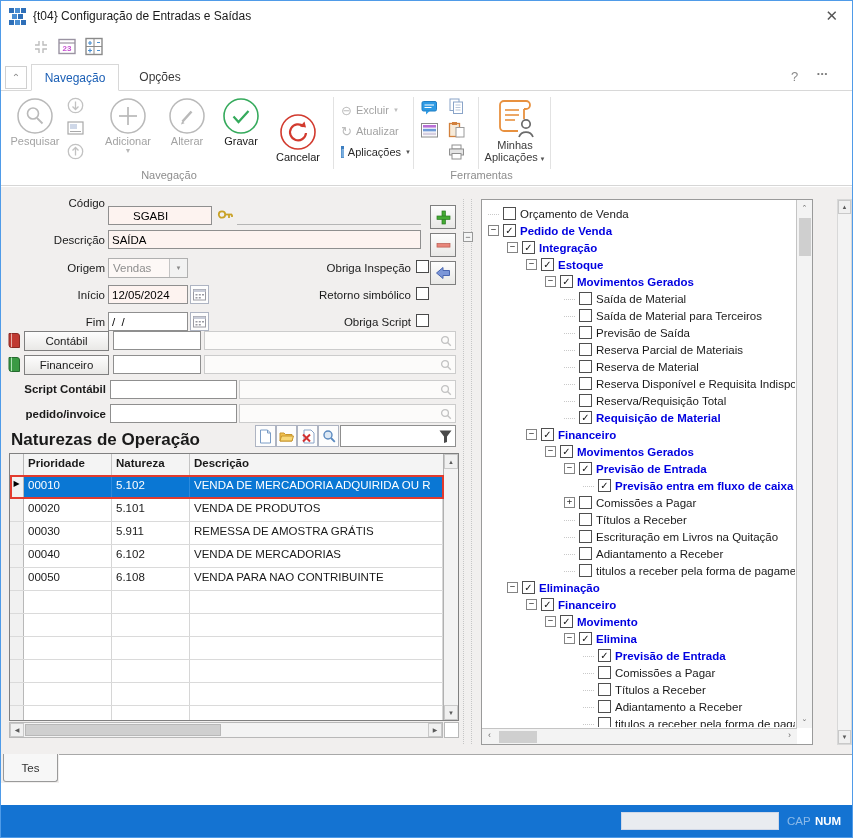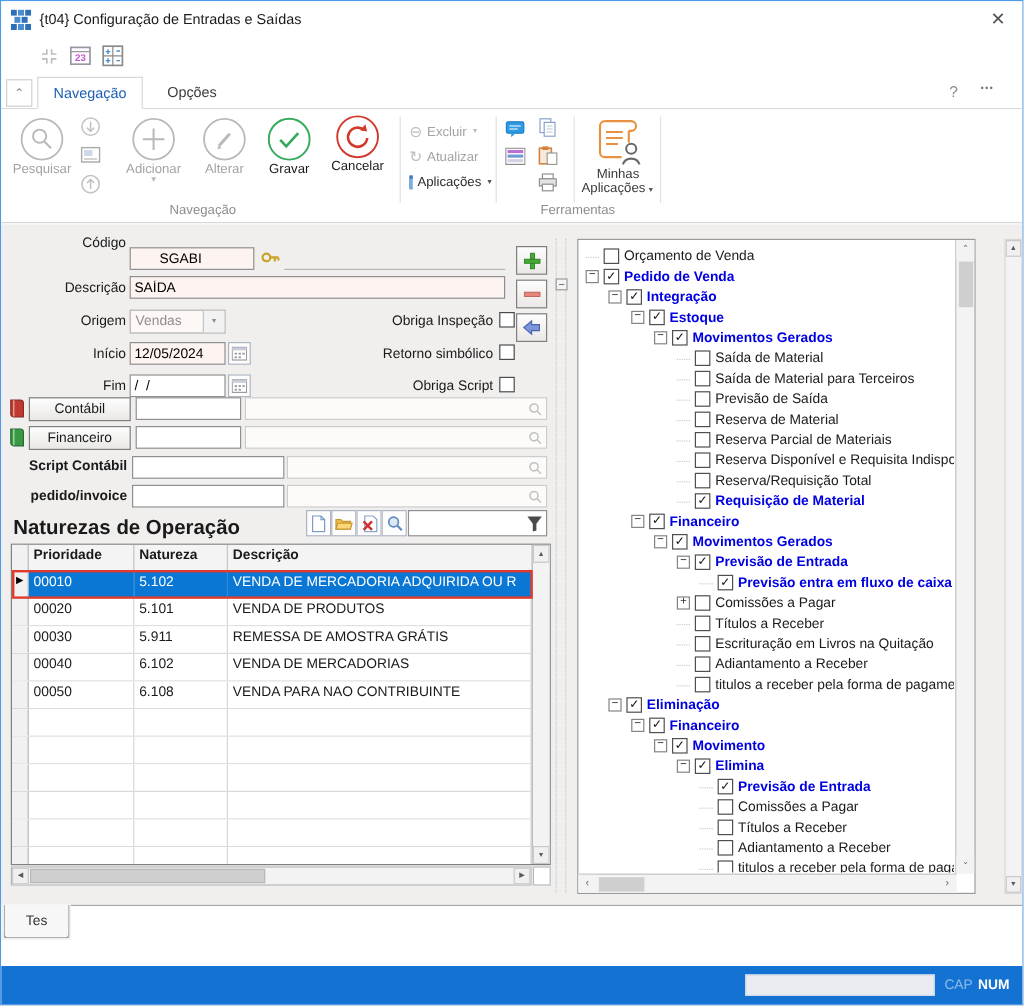--- a/index.html
+++ b/index.html
@@ -141,21 +141,21 @@
     </div>
 
     <div class="ab" style="left:214px;top:6px;width:52px;">
       <svg style="display:block;margin:0 auto;" width="38" height="38">
         <circle cx="19" cy="19" r="17" fill="none" stroke="#35aa5c" stroke-width="1.6"></circle>
         <path d="M11.5 19.5 l5 5.5 l10 -11" stroke="#35aa5c" stroke-width="2.2" fill="none"></path>
       </svg>
       <div class="ribbon-circle-label" style="color:#1a1a1a;">Gravar</div>
     </div>
 
-    <div class="ab" style="left:268px;top:4px;width:58px;">
+    <div class="ab" style="left:268px;top:22px;width:58px;">
       <svg style="display:block;margin:0 auto;" width="38" height="38">
         <circle cx="19" cy="19" r="17" fill="none" stroke="#d23a2e" stroke-width="1.6"></circle>
         <path d="M24.5 13.5 A8 8 0 1 0 27 20" stroke="#d23a2e" stroke-width="2.2" fill="none"></path>
         <path d="M25.5 8.5 l1.5 6 l-6 -1 z" fill="#d23a2e"></path>
       </svg>
       <div class="ribbon-circle-label" style="color:#1a1a1a;">Cancelar</div>
     </div>
 
     <div class="ab vsep" style="left:332px;top:6px;height:72px;"></div>
 
@@ -531,26 +531,26 @@
             <span class="tlabel">Saída de Material para Terceiros</span>
           </div>
           <div class="tree-row" style="padding-left: 80px;">
             <span class="exp-spacer"></span>
             <span class="cb"></span>
             <span class="tlabel">Previsão de Saída</span>
           </div>
           <div class="tree-row" style="padding-left: 80px;">
             <span class="exp-spacer"></span>
             <span class="cb"></span>
+            <span class="tlabel">Reserva Parcial de Materiais</span>
+          </div>
+          <div class="tree-row" style="padding-left: 80px;">
+            <span class="exp-spacer"></span>
+            <span class="cb"></span>
             <span class="tlabel">Reserva de Material</span>
-          </div>
-          <div class="tree-row" style="padding-left: 80px;">
-            <span class="exp-spacer"></span>
-            <span class="cb"></span>
-            <span class="tlabel">Reserva Parcial de Materiais</span>
           </div>
           <div class="tree-row" style="padding-left: 80px;">
             <span class="exp-spacer"></span>
             <span class="cb"></span>
             <span class="tlabel">Reserva Disponível e Requisita Indisponível</span>
           </div>
           <div class="tree-row" style="padding-left: 80px;">
             <span class="exp-spacer"></span>
             <span class="cb"></span>
             <span class="tlabel">Reserva/Requisição Total</span>

